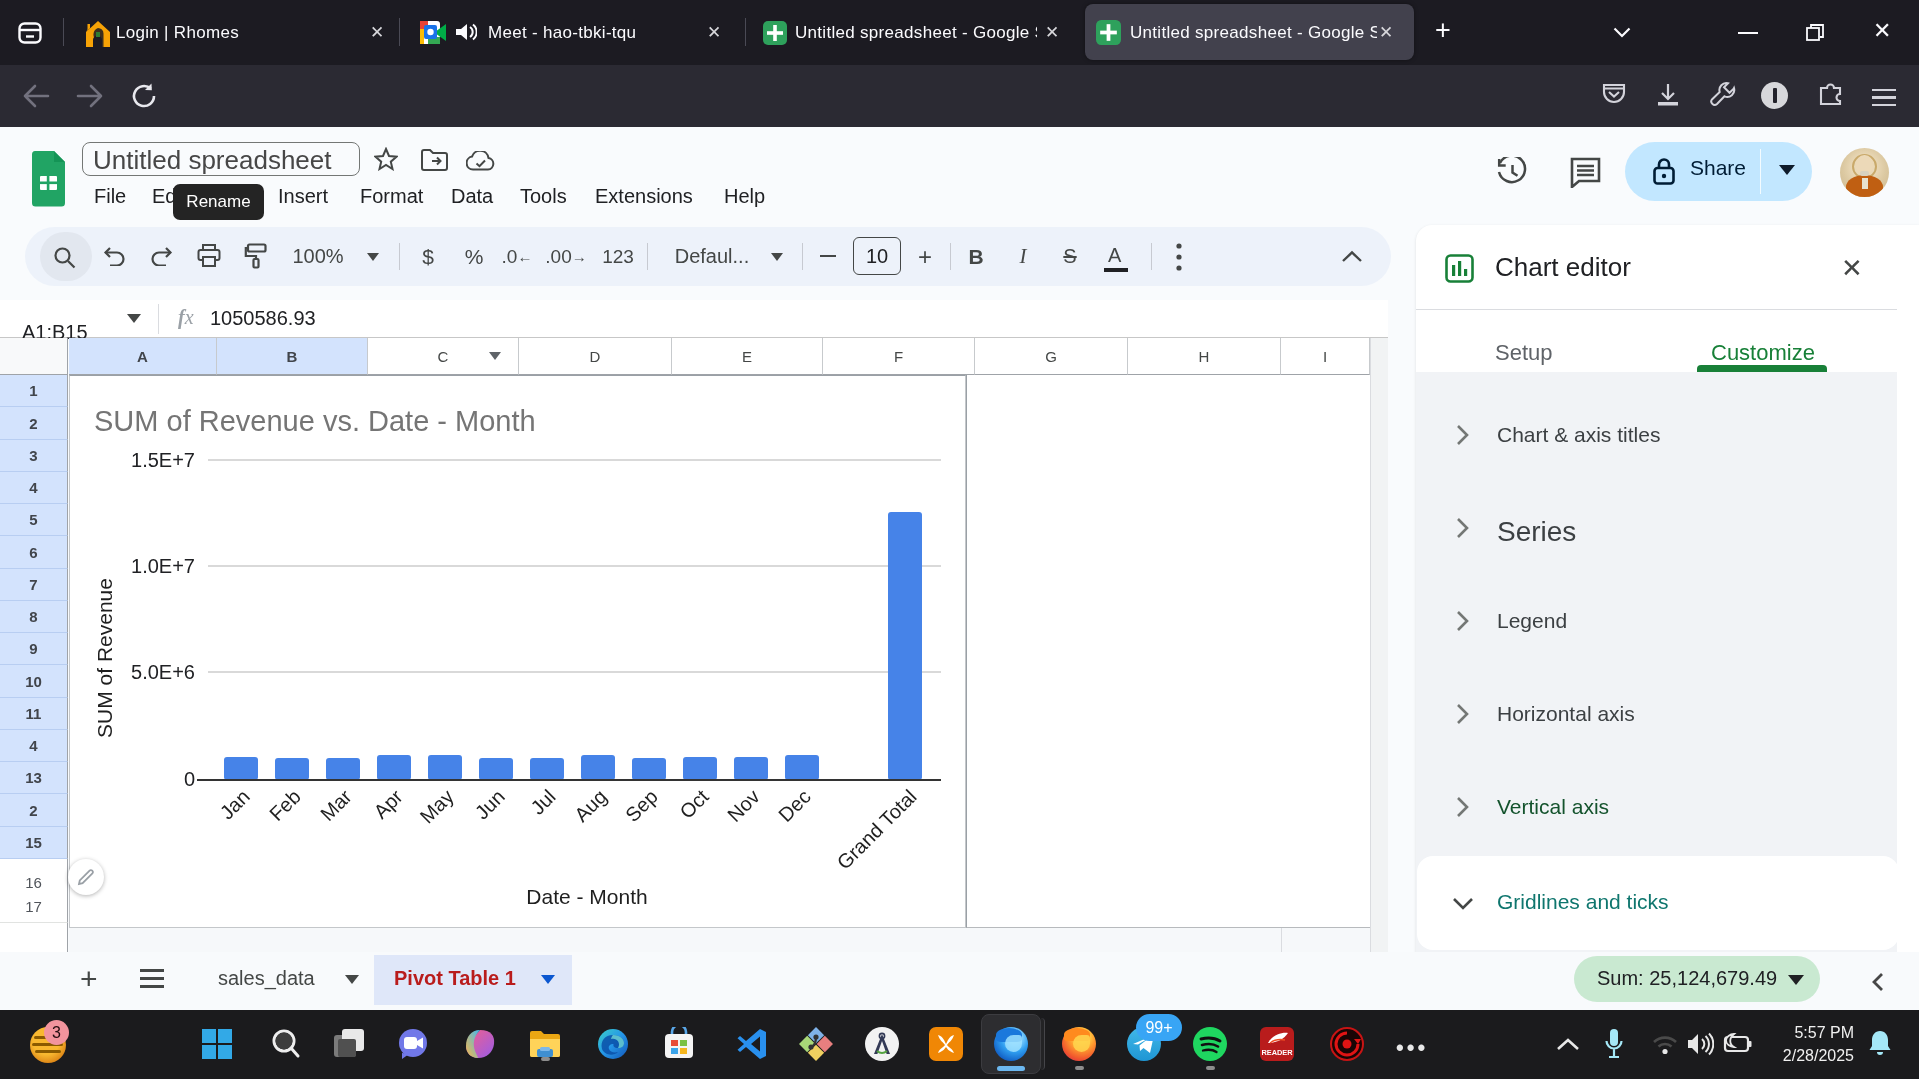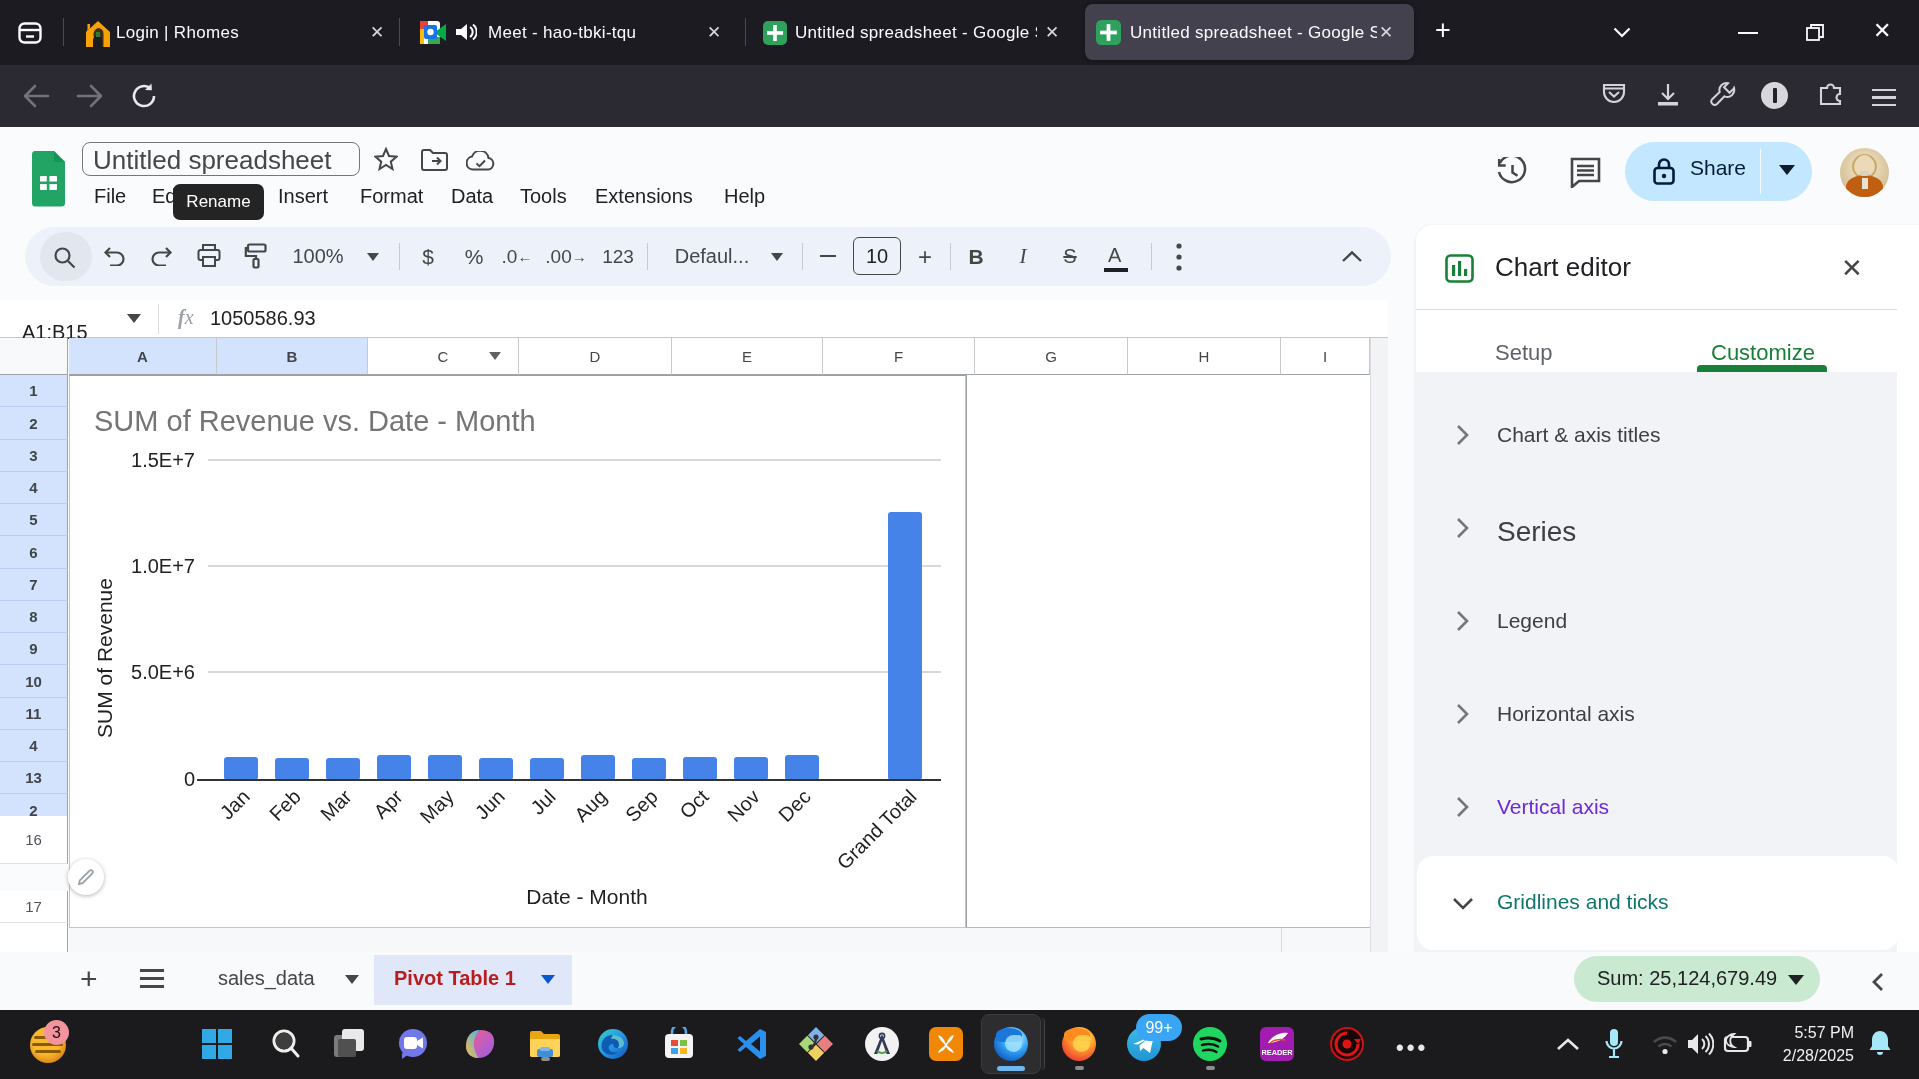--- a/index.html
+++ b/index.html
@@ -296,21 +296,21 @@
   <div class="rowhead sel" style="top:536px;height:33px">6</div>
   <div class="rowhead sel" style="top:569px;height:32px">7</div>
   <div class="rowhead sel" style="top:601px;height:32px">8</div>
   <div class="rowhead sel" style="top:633px;height:32px">9</div>
   <div class="rowhead sel" style="top:665px;height:33px">10</div>
   <div class="rowhead sel" style="top:698px;height:32px">11</div>
   <div class="rowhead sel" style="top:730px;height:32px">4</div>
   <div class="rowhead sel" style="top:762px;height:32px">13</div>
   <div class="rowhead sel" style="top:794px;height:33px">2</div>
   <div class="rowhead sel" style="top:827px;height:32px">15</div>
-  <div class="rowhead" style="top:816px;height:48px">16</div>
+  <div class="rowhead" style="top:859px;height:48px">16</div>
   <div class="rowhead" style="top:891px;height:32px">17</div>
   <div class="rowhead" style="top:923px;height:29px;border-bottom:none"></div>
   <div class="abs" style="left:69px;top:928px;width:1301px;height:24px;background:#f6f8fa"></div>
   <div class="abs" style="left:1281px;top:928px;width:1px;height:24px;background:#dadce0"></div>
   <div class="abs" style="left:1370px;top:338px;width:18px;height:614px;background:#f1f3f4;border-left:1px solid #dadce0"></div>
   </div>
 
   <div id="chart2" class="abs" style="left:966px;top:375px;width:404px;height:553px;background:#fff;border-left:1px solid #9aa0a6;border-bottom:1px solid #b7babd"></div>
   <div id="chart1" class="abs" style="left:69px;top:375px;width:897px;height:553px;background:#fff;border:1px solid #c4c7ca;border-top-color:#9aa0a6">
     <svg width="895" height="551" viewBox="0 0 895 551">
@@ -395,21 +395,21 @@
         <path d="M2 2 L11 11 L2 20" fill="none" stroke="#747775" stroke-width="2.6"></path>
       </svg>
     <div class="abs" style="left:81px;top:384px;font-size:21px;color:#3c4043">Legend</div>
     <svg class="abs" style="left:40px;top:478px" width="13" height="22" viewBox="0 0 13 22">
         <path d="M2 2 L11 11 L2 20" fill="none" stroke="#747775" stroke-width="2.6"></path>
       </svg>
     <div class="abs" style="left:81px;top:477px;font-size:21px;color:#3c4043">Horizontal axis</div>
     <svg class="abs" style="left:40px;top:571px" width="13" height="22" viewBox="0 0 13 22">
         <path d="M2 2 L11 11 L2 20" fill="none" stroke="#747775" stroke-width="2.6"></path>
       </svg>
-    <div class="abs" style="left:81px;top:570px;font-size:21px;color:#6d28d9">Vertical axis</div>
+    <div class="abs" style="left:81px;top:570px;font-size:21px;color:#14532d">Vertical axis</div>
 
     <div class="abs" style="left:1px;top:631px;width:482px;height:94px;background:#fff;border-radius:16px"></div>
     <svg class="abs" style="left:36px;top:672px" width="22" height="13" viewBox="0 0 22 13">
         <path d="M2 2 L11 11 L20 2" fill="none" stroke="#444746" stroke-width="2.6"></path>
       </svg>
     <div class="abs" style="left:81px;top:665px;font-size:21px;color:#0f766e">Gridlines and ticks</div>
   </div>
 
   <div id="sheetbar">
     <div class="abs" style="left:80px;top:10px;font-size:30px;color:#444746;font-weight:300">+</div>
@@ -565,21 +565,21 @@
 
     <div class="tico" style="left:1193px;border-radius:50%;background:#1fd760">
       <svg width="34" height="34" viewBox="0 0 34 34">
         <path d="M8 12 C16 10 22 11 27 14" fill="none" stroke="#111" stroke-width="3" stroke-linecap="round"></path>
         <path d="M9 18 C16 16 21 17 25 19.5" fill="none" stroke="#111" stroke-width="2.6" stroke-linecap="round"></path>
         <path d="M10 23.5 C16 22 20 22.7 23.5 25" fill="none" stroke="#111" stroke-width="2.3" stroke-linecap="round"></path>
       </svg>
     </div>
     <div class="abs" style="left:1206px;top:56px;width:9px;height:4px;border-radius:2px;background:#8d8d8d"></div>
 
-    <div class="tico" style="left:1260px;border-radius:6px;background:#a21caf">
+    <div class="tico" style="left:1260px;border-radius:6px;background:#b91c1c">
       <svg width="34" height="34" viewBox="0 0 34 34">
         <path d="M8 16 C12 8 22 5 28 6 C24 12 18 15 10 16 Z" fill="#fff"></path>
         <path d="M10 16 C14 13 20 12 25 13" fill="none" stroke="#f04e23" stroke-width="1.4"></path>
         <text x="17" y="28" text-anchor="middle" font-size="7.4" font-weight="bold" fill="#fff" font-family="Liberation Sans">READER</text>
       </svg>
     </div>
 
     <div class="tico" style="left:1330px;border-radius:50%;background:#1a0505;border:2px solid #c81414">
       <svg width="30" height="30" viewBox="0 0 30 30">
         <path d="M15 4 a11 11 0 1 0 11 11" fill="none" stroke="#e01414" stroke-width="3"></path>

